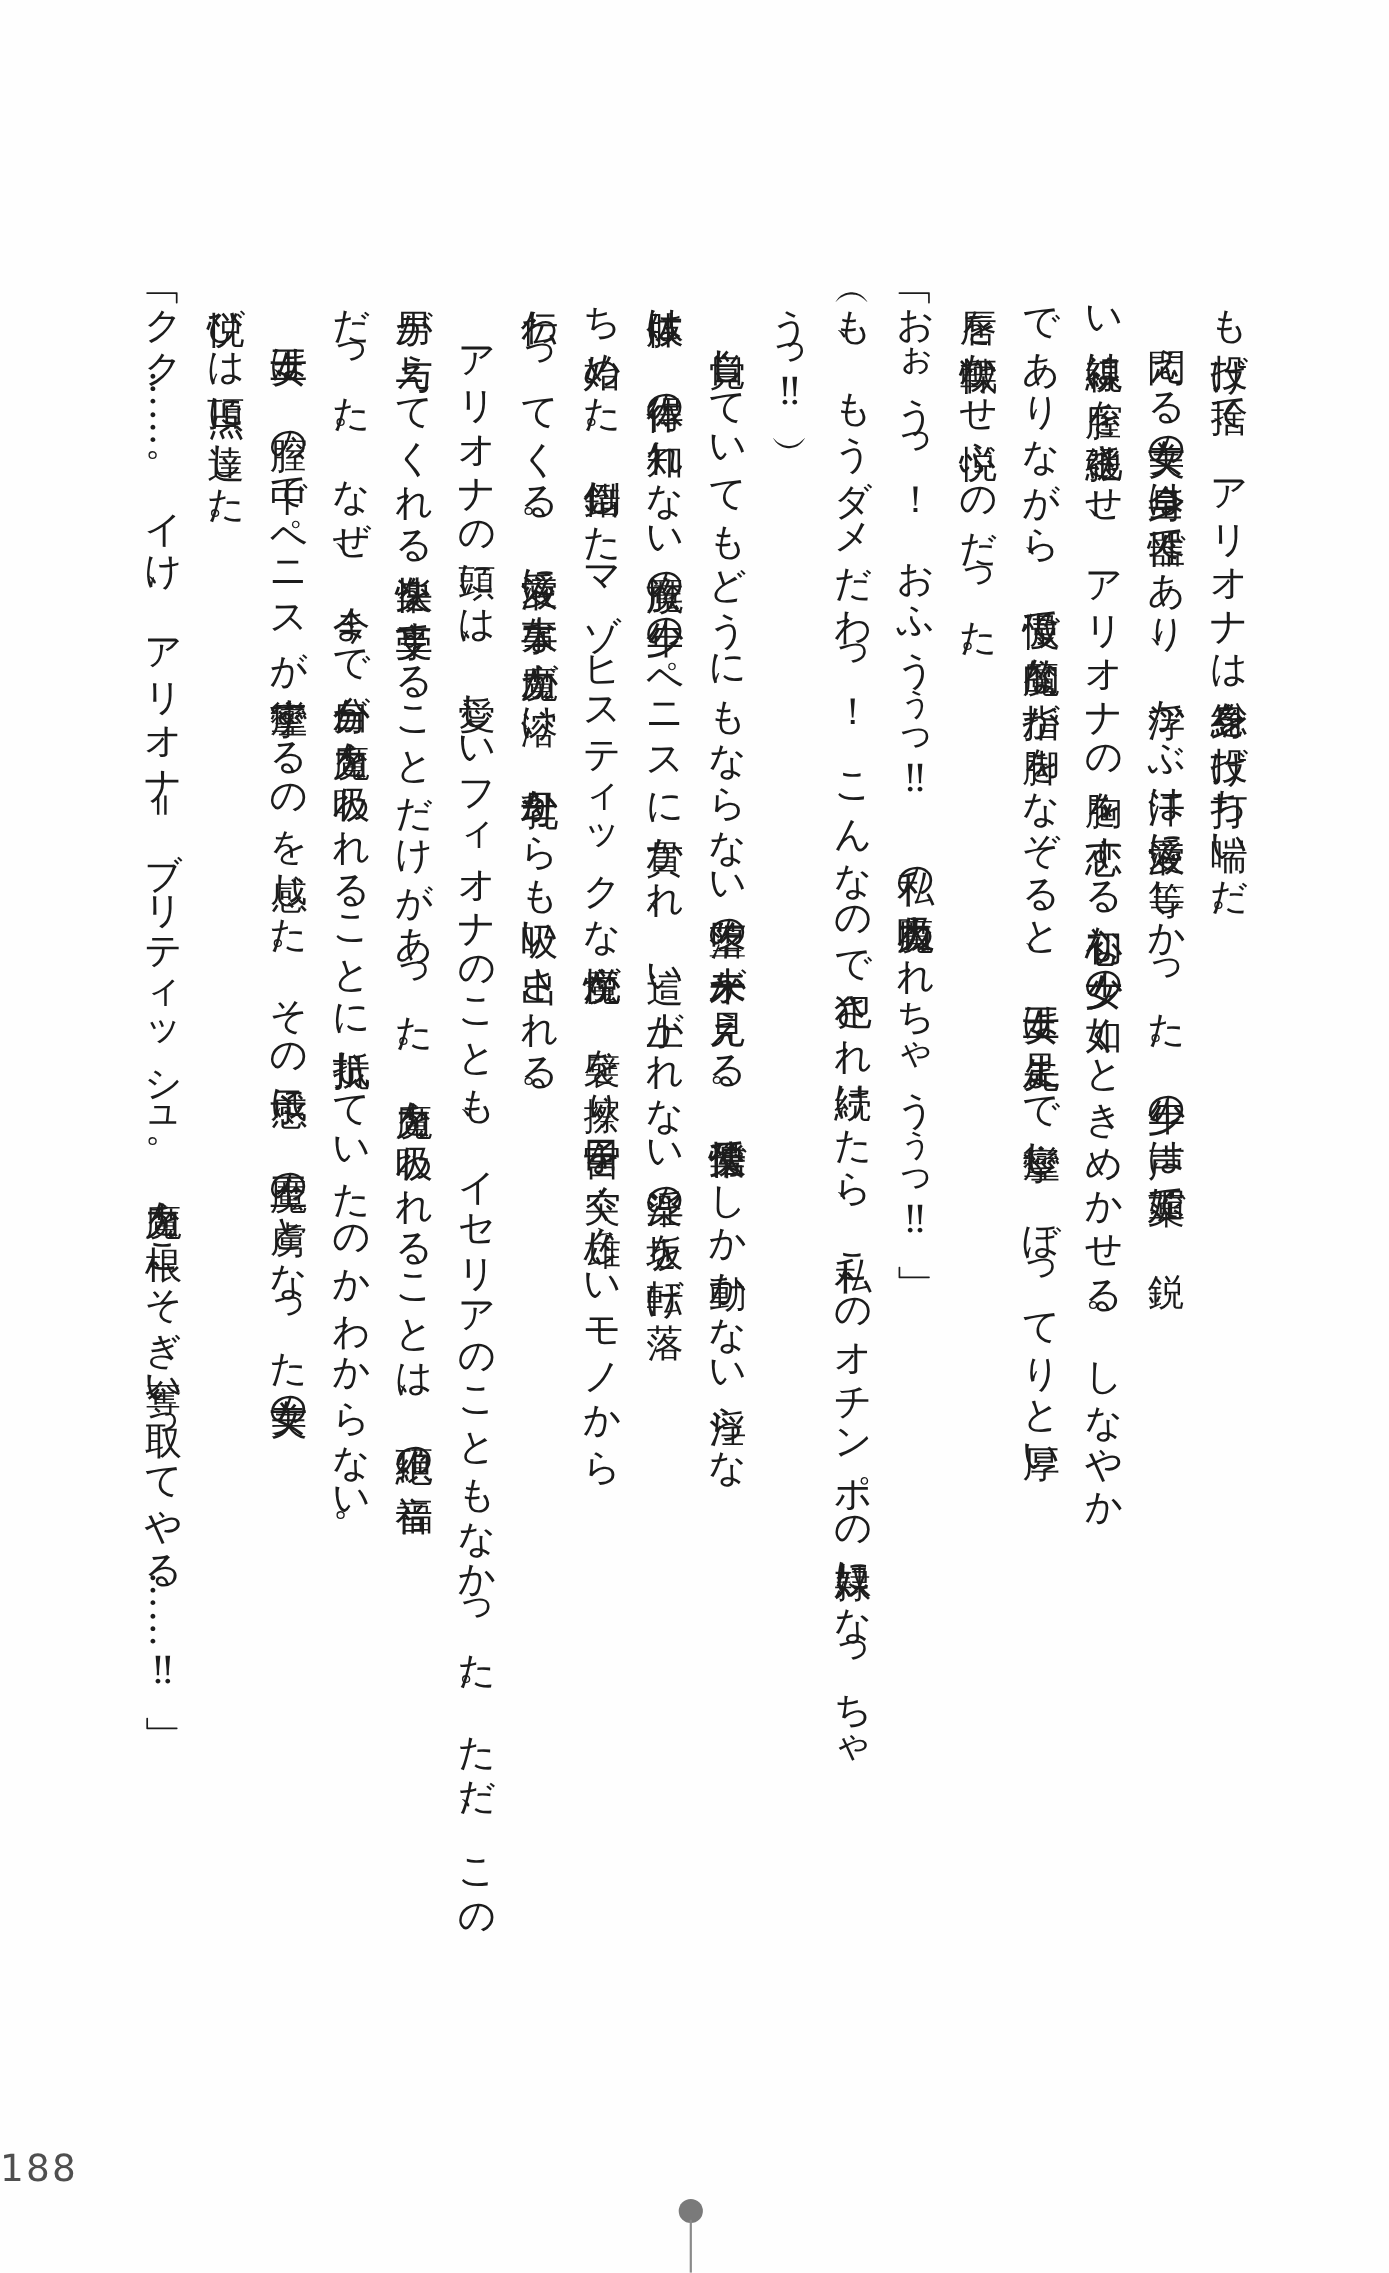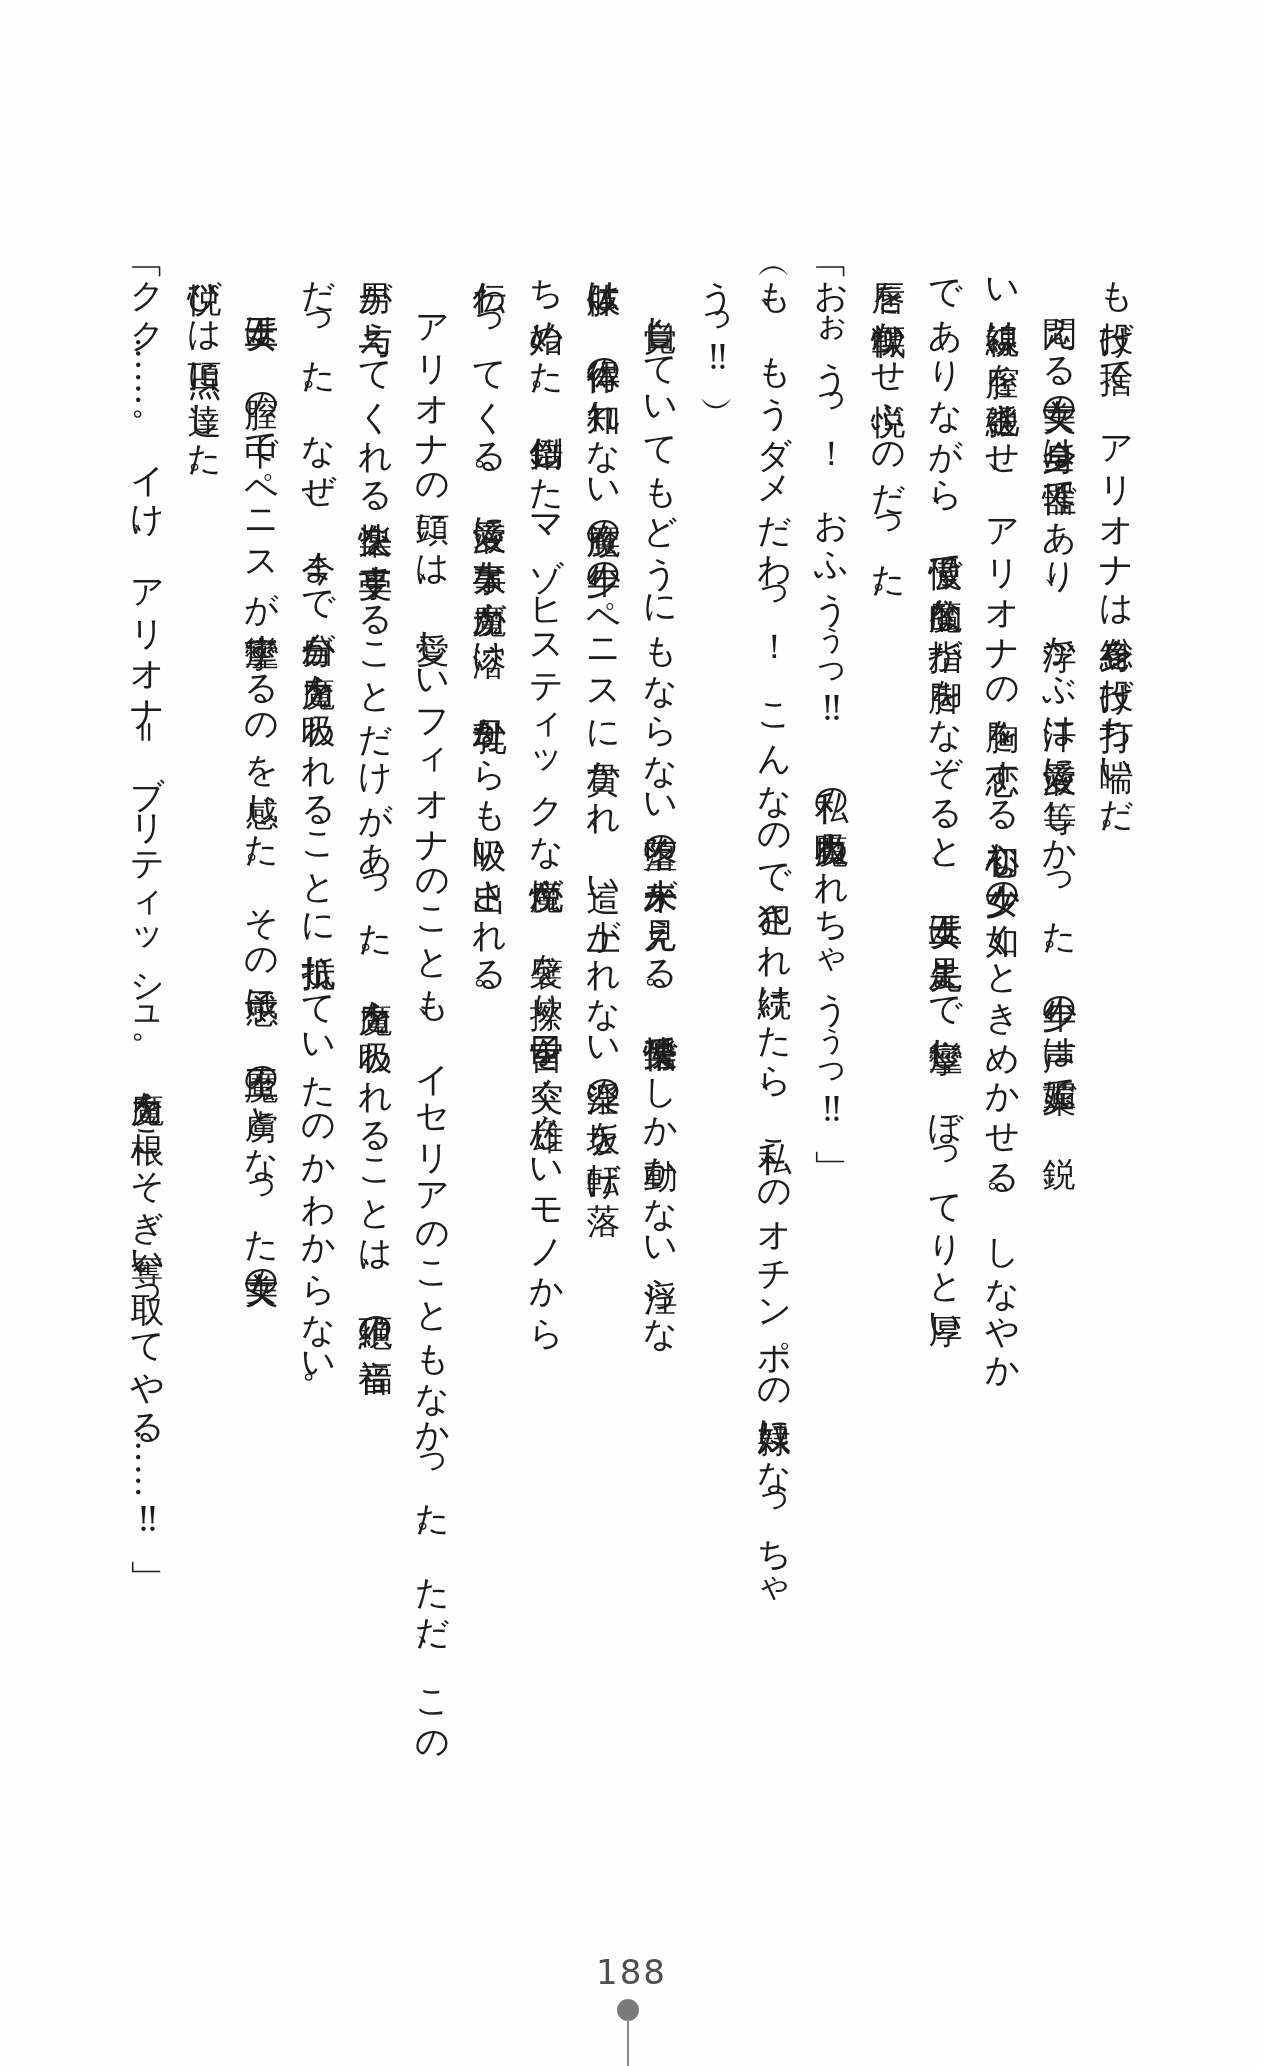--- a/index.html
+++ b/index.html
@@ -28,21 +28,20 @@
     padding: 0;
     line-height: 57px;
     letter-spacing: 1px;
     white-space: pre;
   }
   .footer-pagenum {
     position: absolute;
     top: 1952px;
     left: 0;
     width: 100%;
-    text-align: center;
     font-family: "DejaVu Sans", sans-serif;
     font-size: 34px;
     font-weight: normal;
     color: #4f4f4f;
     letter-spacing: 2px;
   }
   .ornament-dot {
     position: absolute;
     top: 1999px;
     left: 617px;

